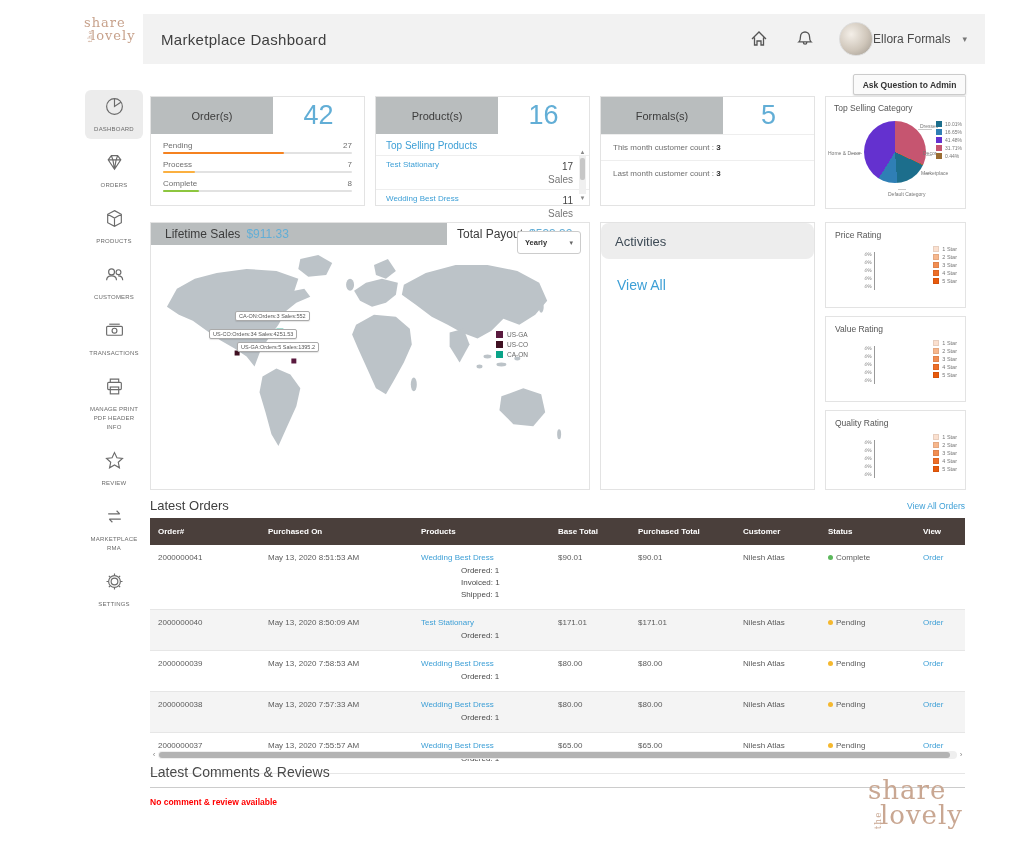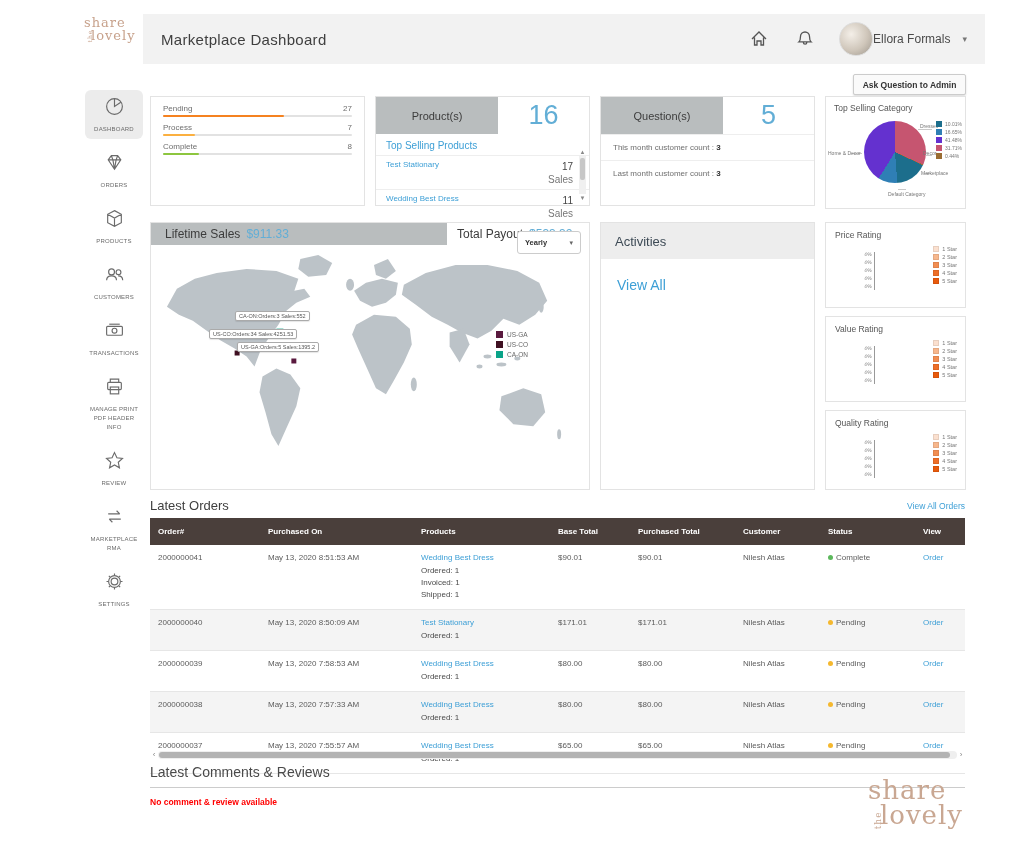--- a/index.html
+++ b/index.html
@@ -81,21 +81,21 @@
   .period-sel .pc { font-size:7px; color:#666; }
   .map-wrap { position:relative; width:438px; height:227px; }
   .tooltip { position:absolute; background:#fff; border:1px solid #aaa; border-radius:2px; padding:1px 3px; font-size:5.5px; color:#555; white-space:nowrap; box-shadow:0 1px 1px rgba(0,0,0,.1); }
   .map-legend { position:absolute; left:345px; top:86px; }
   .ml-row { display:flex; align-items:center; margin-bottom:3px; }
   .ml-sw { width:7px; height:7px; margin-right:4px; }
   .ml-tx { font-size:6.5px; color:#666; }
 
   
   .act-panel { position:absolute; left:600px; top:222px; width:215px; height:268px; border:1px solid #e3e3e3; background:#fff; }
-  .act-head { height:36px; background:#ededed; display:flex; align-items:center; padding-left:14px; font-size:13px; color:#3d4a55; }
+  .act-head { height:36px; background:#ededed; display:flex; align-items:center; padding-left:14px; font-size:13px; color:#3d4a55;border-radius:8px; }
   .act-link { font-size:14px; color:#3d9fd6; padding:18px 0 0 16px; cursor:pointer; display:inline-block; }
 
   
   .rate-panel { position:absolute; left:825px; width:141px; border:1px solid #e3e3e3; background:#fff; }
   .rate-panel .ptitle { font-size:8.5px; color:#555; padding:7px 9px 2px; }
   .rate-body { position:relative; height:56px; }
   .raxis { position:absolute; left:48px; top:10px; width:1px; height:38px; background:#999; }
   .rticks { position:absolute; left:26px; top:8px; }
   .rticks div { font-size:5px; color:#777; line-height:8px; text-align:right; width:20px; transform:skewX(-12deg); }
   .rlegend { position:absolute; right:8px; top:4px; }
@@ -104,21 +104,21 @@
   .rl-tx { font-size:5.5px; color:#777; }
 
   
   .lo-title { position:absolute; left:150px; top:498px; font-size:13px; color:#3f3f3f; }
   .lo-viewall { position:absolute; right:58px; top:501px; font-size:8.5px; color:#3d9fd6; cursor:pointer; }
   .otable { position:absolute; left:150px; top:518px; width:815px; border-collapse:collapse; table-layout:fixed; }
   .otable th { background:#4a3f3b; color:#fff; font-size:8px; text-align:left; padding:9px 8px; font-weight:bold; }
   .otable td { font-size:8px; color:#5c5c5c; padding:8px 8px; vertical-align:top; border-bottom:1px solid #e6e6e6; }
   .otable tr.alt td { background:#f4f4f4; }
   .otable .prod-link { color:#3d9fd6; cursor:pointer; }
-  .otable .details { white-space:pre-line; margin-top:3px; color:#4a4a4a; line-height:1.5; }
+  .otable .details { white-space:pre-line; margin-top:3px; color:#4a4a4a; line-height:1.5;margin-left:40px; }
   .dot { display:inline-block; width:5px; height:5px; border-radius:50%; margin-right:3px; vertical-align:middle; }
   .order-link { color:#3d9fd6; cursor:pointer; }
 
   
   .hscroll { position:absolute; left:150px; top:750px; width:815px; height:9px; display:flex; align-items:center; }
   .hs-arrow { font-size:8px; color:#888; width:8px; text-align:center; cursor:pointer; line-height:9px; }
   .hs-track { flex:1; height:8px; background:#efefef; position:relative; border-radius:4px; }
   .hs-thumb { position:absolute; left:1px; top:1px; height:6px; width:99%; background:#b3b3b3; border-radius:3px; cursor:pointer; }
 
   
@@ -225,20 +225,24 @@
             <path d="M10 4.2 V2.4 M10 17.6 V15.8 M15.8 10 H17.6 M2.4 10 H4.2 M14.1 5.9 L15.4 4.6 M4.6 15.4 L5.9 14.1 M14.1 14.1 L15.4 15.4 M4.6 4.6 L5.9 5.9"></path>
             <circle cx="10" cy="10" r="5.6"></circle>
           </svg></span>
       <span class="nlabel">SETTINGS</span>
     </div>
   </div>
 
   <div class="ask-btn">Ask Question to Admin</div>
 
   <div class="kcard" style="left:150px;">
+    <div class="khead">
+      <div class="ktitle">Order(s)</div>
+      <div class="kcount">42</div>
+    </div>
     <div class="kbody">
       <div class="krow">
         <div class="ktext">
             <span>Pending</span>
             <span>27</span>
           </div>
         <div class="bar-track">
             <div class="bar-fill" style="width: 64%; background: rgb(245, 130, 32);"></div>
           </div>
       </div>
@@ -281,21 +285,21 @@
       <span class="sarrow">▲</span>
       <span class="strack">
           <span class="sthumb"></span>
         </span>
       <span class="sarrow">▼</span>
     </div>
   </div>
 
   <div class="kcard" style="left:600px;">
     <div class="khead">
-      <div class="ktitle">Question(s)</div>
+      <div class="ktitle">Formals(s)</div>
       <div class="kcount">5</div>
     </div>
     <div class="cline"><span>This month customer count : </span><b>3</b></div>
     <div class="cline"><span>Last month customer count : </span><b>3</b></div>
   </div>
 
   <div class="cat-panel">
     <div class="ptitle">Top Selling Category</div>
     <div class="pie-wrap">
       <div class="pie" style="background: conic-gradient(rgb(198, 85, 112) 0deg, rgb(198, 85, 112) 114.156deg, rgb(154, 109, 51) 114.156deg, rgb(154, 109, 51) 115.74deg, rgb(28, 110, 140) 115.74deg, rgb(28, 110, 140) 175.68deg, rgb(47, 127, 181) 175.68deg, rgb(47, 127, 181) 211.716deg, rgb(100, 49, 207) 211.716deg, rgb(100, 49, 207) 360deg);"></div>

